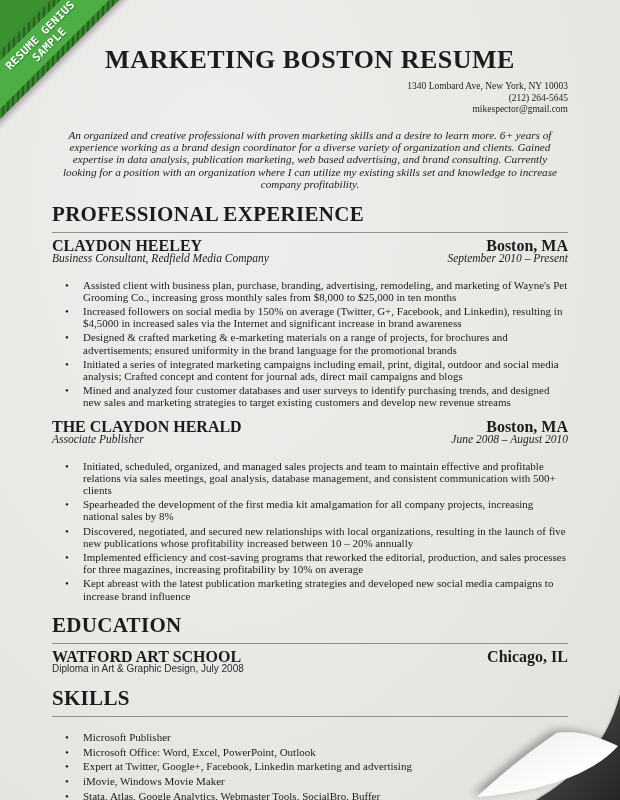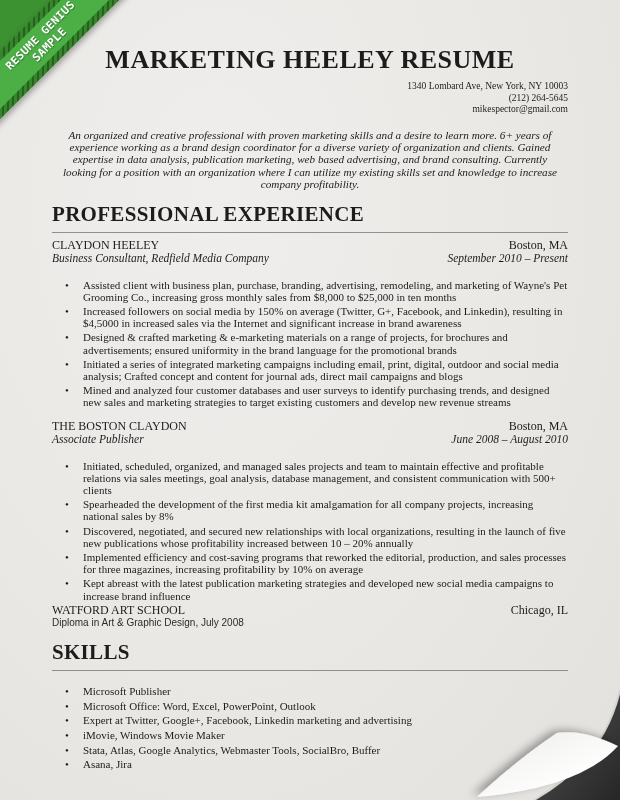--- a/index.html
+++ b/index.html
@@ -24,21 +24,21 @@
   .summary {
     margin:13px 6px 12px 6px; text-align:center;
     font-style:italic; font-size:11.2px; line-height:12.4px;
   }
   
   .sec-head {
     margin:15px 0 6px 0; font-size:21px; line-height:16px; font-weight:bold;
     letter-spacing:.3px; border-bottom:1px solid #8f8f8f; padding-bottom:10px;
   }
   .row { display:flex; justify-content:space-between; align-items:baseline; }
-  .company, .loc { font-weight:normal; font-size:12px; line-height:13px; white-space:nowrap; }
+  .company, .loc { font-weight:bold; font-size:16px; line-height:13px; white-space:nowrap; }
   .role, .dates { font-style:italic; font-size:11.5px; line-height:13px; white-space:nowrap; }
   .job { margin-bottom:11px; }
   .job2 { margin-bottom:0; }
   ul.bullets { margin:14px 0 0 0; padding:0; list-style:none; }
   ul.bullets li {
     position:relative; padding-left:31px; font-size:11px; line-height:12.2px;
     margin-bottom:2px;
   }
   ul.bullets li::before { content:"•"; position:absolute; left:13px; top:0; }
   .edu-detail { font-family:"Liberation Sans", sans-serif; font-size:10px; line-height:12px; color:#2b2b2b; }
@@ -69,21 +69,21 @@
     text-shadow:0 1px 1px rgba(0,0,0,.4);
   }
   
   .curl-svg { position:absolute; right:0; bottom:0; width:190px; height:140px; pointer-events:none; }
 </style>
 </head>
 <body>
 
 <div class="page">
 
-  <h1 class="title">MARKETING HEELEY RESUME</h1>
+  <h1 class="title">MARKETING BOSTON RESUME</h1>
   <div class="contact">
     <div>1340 Lombard Ave, New York, NY 10003</div>
     <div>(212) 264-5645</div>
     <div>mikespector@gmail.com</div>
   </div>
 
   <p class="summary">An organized and creative professional with proven marketing skills and a desire to learn more. 6+ years of experience working as a brand design coordinator for a diverse variety of organization and clients. Gained expertise in data analysis, publication marketing, web based advertising, and brand consulting. Currently looking for a position with an organization where I can utilize my existing skills set and knowledge to increase company profitability.</p>
 
   <div class="sec-head">PROFESSIONAL EXPERIENCE</div>
 
@@ -100,36 +100,37 @@
         <li>Assisted client with business plan, purchase, branding, advertising, remodeling, and marketing of Wayne's Pet Grooming Co., increasing gross monthly sales from $8,000 to $25,000 in ten months</li>
         <li>Increased followers on social media by 150% on average (Twitter, G+, Facebook, and Linkedin), resulting in $4,5000 in increased sales via the Internet and significant increase in brand awareness</li>
         <li>Designed &amp; crafted marketing &amp; e-marketing materials on a range of projects, for brochures and advertisements; ensured uniformity in the brand language for the promotional brands</li>
         <li>Initiated a series of integrated marketing campaigns including email, print, digital, outdoor and social media analysis; Crafted concept and content for journal ads, direct mail campaigns and blogs</li>
         <li>Mined and analyzed four customer databases and user surveys to identify purchasing trends, and designed new sales and marketing strategies to target existing customers and develop new revenue streams</li>
       </ul>
   </div>
 
   <div class="job job2">
     <div class="row">
-      <span class="company">THE BOSTON CLAYDON</span>
+      <span class="company">THE CLAYDON HERALD</span>
       <span class="loc">Boston, MA</span>
     </div>
     <div class="row">
       <span class="role">Associate Publisher</span>
       <span class="dates">June 2008 – August 2010</span>
     </div>
     <ul class="bullets">
         <li>Initiated, scheduled, organized, and managed sales projects and team to maintain effective and profitable relations via sales meetings, goal analysis, database management, and consistent communication with 500+ clients</li>
         <li>Spearheaded the development of the first media kit amalgamation for all company projects, increasing national sales by 8%</li>
         <li>Discovered, negotiated, and secured new relationships with local organizations, resulting in the launch of five new publications whose profitability increased between 10 – 20% annually</li>
         <li>Implemented efficiency and cost-saving programs that reworked the editorial, production, and sales processes for three magazines, increasing profitability by 10% on average</li>
         <li>Kept abreast with the latest publication marketing strategies and developed new social media campaigns to increase brand influence</li>
       </ul>
   </div>
 
+  <div class="sec-head">EDUCATION</div>
   <div>
     <div class="row">
       <span class="company">WATFORD ART SCHOOL</span>
       <span class="loc">Chicago, IL</span>
     </div>
     <div class="edu-detail">Diploma in Art &amp; Graphic Design, July 2008</div>
   </div>
 
   <div class="sec-head">SKILLS</div>
   <ul class="bullets skills">

